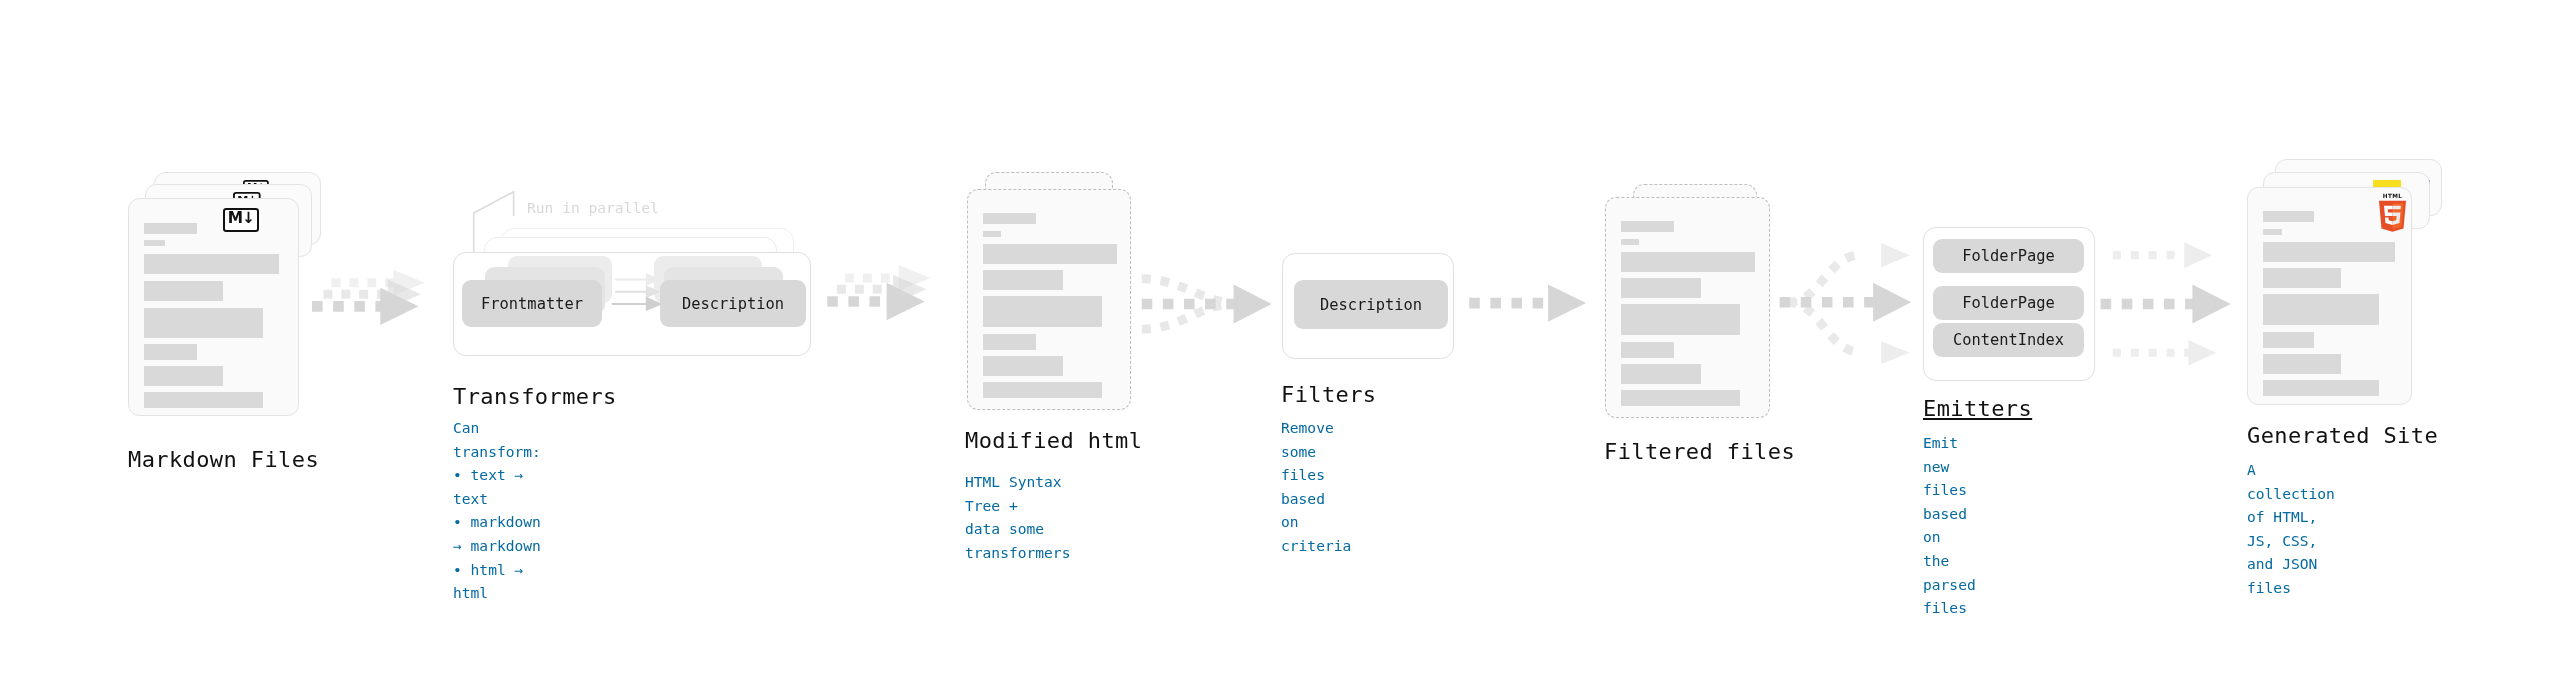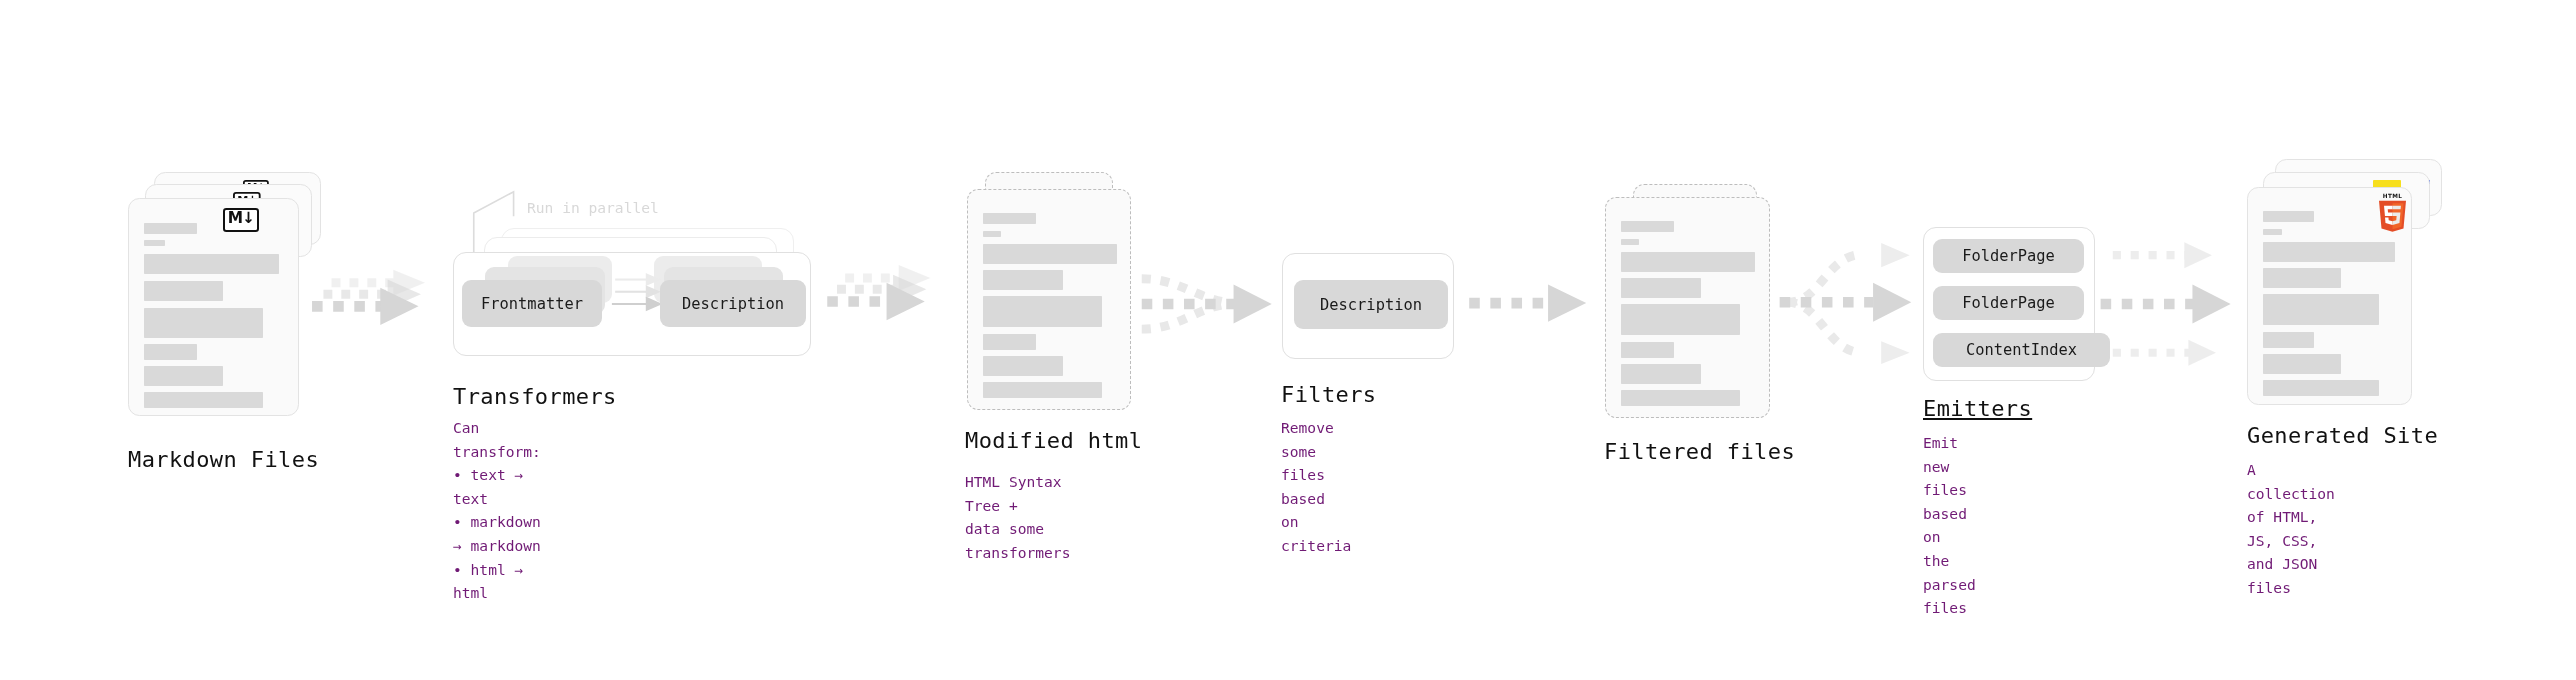--- a/index.html
+++ b/index.html
@@ -13,21 +13,21 @@
   
   .node{position:absolute;}
   .caption{
     position:absolute;
     font-family:"DejaVu Sans Mono","Liberation Mono",monospace;
     font-size:22px;letter-spacing:0.4px;color:#111111;white-space:nowrap;
   }
   .subcaption{
     position:absolute;
     font-family:"DejaVu Sans Mono","Liberation Mono",monospace;
-    font-size:14.6px;line-height:23.6px;color:#701a75;white-space:pre-line;
+    font-size:14.6px;line-height:23.6px;color:#0369a1;white-space:pre-line;
   }
 
   
   .cardstack{position:absolute;}
   .card{
     position:absolute;border-radius:11.4px;background:#fafafa;
     border:1.3px solid #e3e3e3;box-sizing:border-box;
   }
   .card.dashed{border:1.5px dashed #bdbdbd;background:#fafafa;}
   .card.ghost{background:#fbfbfb;}
@@ -194,21 +194,21 @@
   </div>
 
   <div class="node">
     <div class="pbox" style="left:1923px;top:227px;width:172px;height:154px;"></div>
     <div class="chip" style="left:1933px;top:239px;width:151px;height:34px;">
       <span>FolderPage</span>
     </div>
     <div class="chip" style="left:1933px;top:286px;width:151px;height:34px;">
       <span>FolderPage</span>
     </div>
-    <div class="chip" style="left:1933px;top:333px;width:177px;height:34px;">
+    <div class="chip" style="left:1933px;top:323px;width:151px;height:34px;">
       <span>ContentIndex</span>
     </div>
     <div class="caption" style="left:1923px;top:396px;text-decoration:underline;">Emitters</div>
     <div class="subcaption" style="left:1923px;top:431px;">Emit new files based on
 the parsed files</div>
   </div>
 
   <div class="node">
 
     <div class="card ghost" style="left:2275px;top:159px;width:167px;height:57px;"></div>

